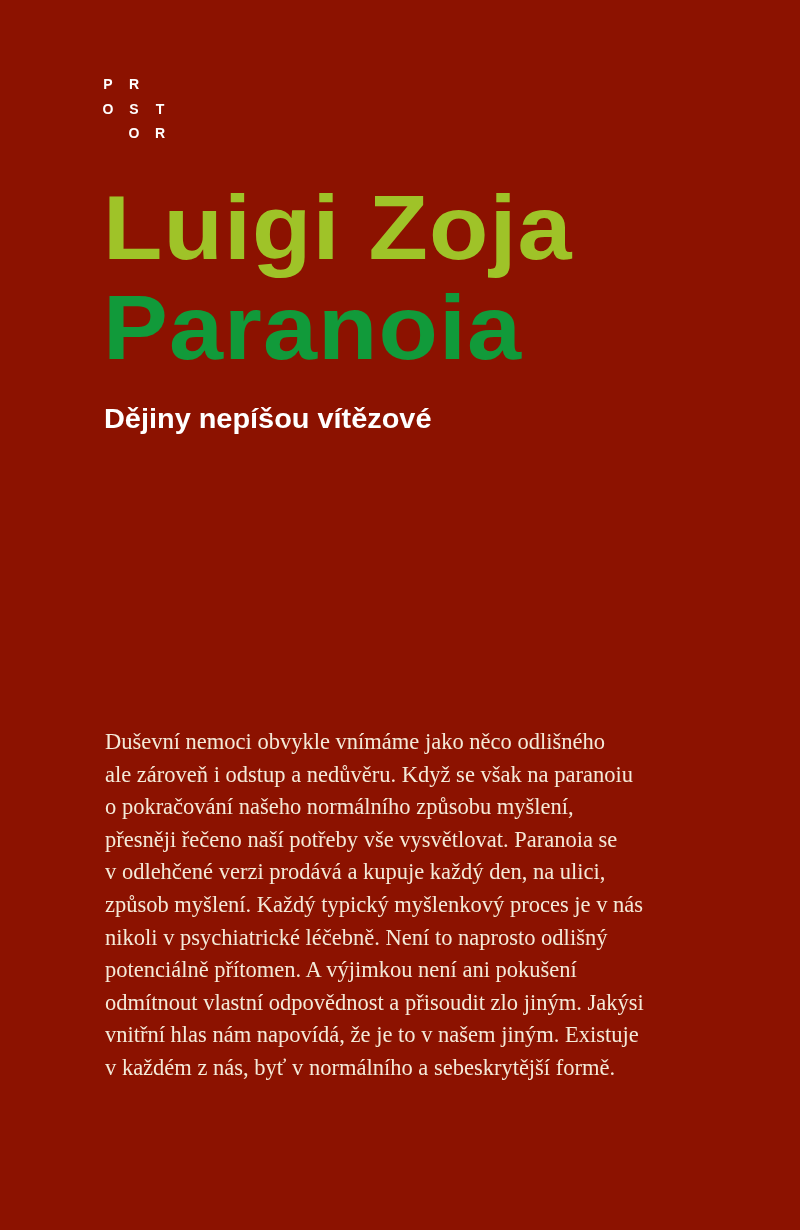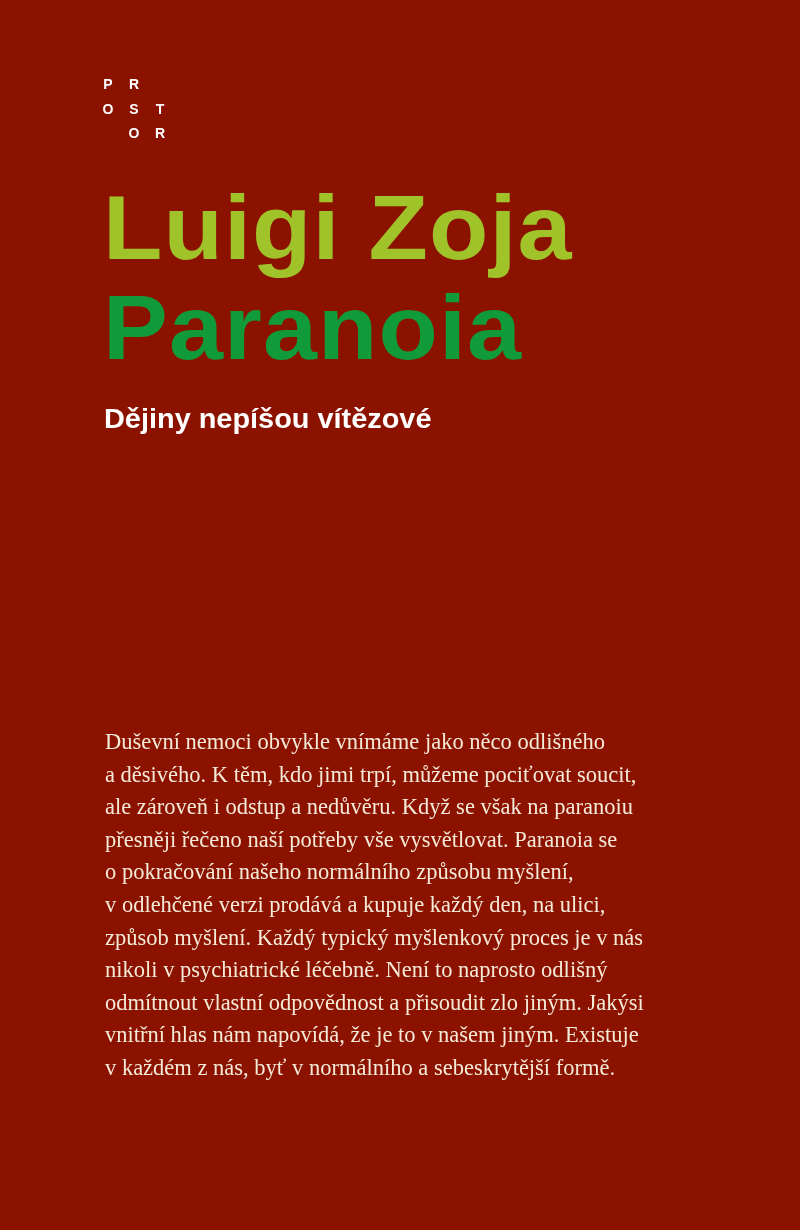--- a/index.html
+++ b/index.html
@@ -104,23 +104,23 @@
 </div>
 
 <div class="author" style="color: rgb(159, 195, 40);">Luigi Zoja</div>
 
 <div class="title" style="color: rgb(17, 154, 58);">Paranoia</div>
 
 <div class="subtitle">Dějiny nepíšou vítězové</div>
 
 <div class="blurb">
   <span class="blurb-line">Duševní nemoci obvykle vnímáme jako něco odlišného</span>
-  <span class="blurb-line">a děsivého. K těm, kdo jimi trpí, můžeme pociťovat soucit,</span>
   <span class="blurb-line">ale zároveň i odstup a nedůvěru. Když se však na paranoiu</span>
+  <span class="blurb-line">o pokračování našeho normálního způsobu myšlení,</span>
   <span class="blurb-line">přesněji řečeno naší potřeby vše vysvětlovat. Paranoia se</span>
-  <span class="blurb-line">o pokračování našeho normálního způsobu myšlení,</span>
   <span class="blurb-line">v odlehčené verzi prodává a kupuje každý den, na ulici,</span>
   <span class="blurb-line">způsob myšlení. Každý typický myšlenkový proces je v nás</span>
   <span class="blurb-line">nikoli v psychiatrické léčebně. Není to naprosto odlišný</span>
+  <span class="blurb-line">potenciálně přítomen. A výjimkou není ani pokušení</span>
   <span class="blurb-line">odmítnout vlastní odpovědnost a přisoudit zlo jiným. Jakýsi</span>
   <span class="blurb-line">vnitřní hlas nám napovídá, že je to v našem jiným. Existuje</span>
   <span class="blurb-line">v každém z nás, byť v normálního a sebeskrytější formě.</span>
 </div>
 
 </body></html>

